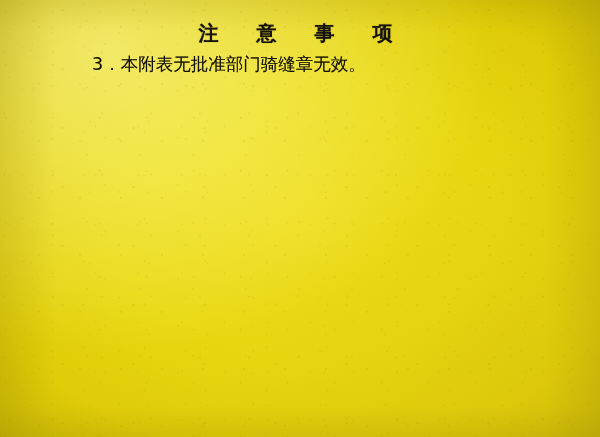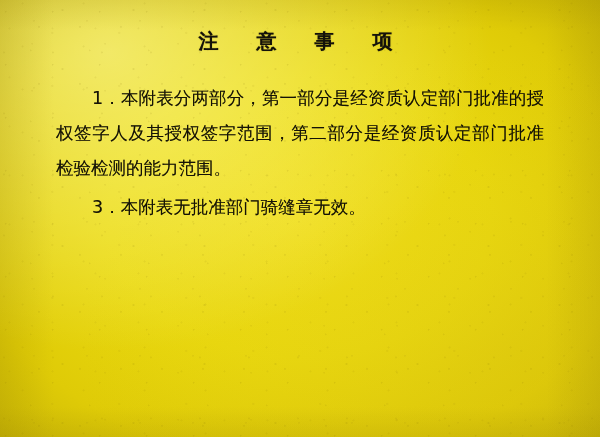--- a/index.html
+++ b/index.html
@@ -50,21 +50,21 @@
     background:
       linear-gradient(to right, rgba(150,130,0,0.20) 0%, rgba(0,0,0,0) 9%, rgba(0,0,0,0) 91%, rgba(160,140,5,0.22) 100%),
       linear-gradient(to bottom, rgba(150,130,0,0.14) 0%, rgba(0,0,0,0) 7%, rgba(0,0,0,0) 93%, rgba(160,140,5,0.20) 100%);
   }
   #content {
     position: relative;
     z-index: 3;
     padding: 0 56px;
   }
   .doc-title {
-    margin: 28px 0 0 0;
+    margin: 20px 0 0 0;
     text-align: center;
     font-family: "DejaVu Sans", "Liberation Sans", sans-serif;
     font-weight: bold;
     font-size: 20px;
     letter-spacing: 9px;
     color: #14120a;
     text-shadow: 0 0 1px rgba(40,34,0,0.55);
   }
   .para {
     margin: 0;
@@ -83,19 +83,18 @@
 </head>
 <body>
 
 <div id="page">
   <div id="grain"></div>
   <div id="vignette"></div>
 
   <div id="content">
     <h1 class="doc-title">注　意　事　项</h1>
 
-    <p class="para" id="p1"><span class="indent"></span><span>1．本附表分两部分，第一部分是经资质认定部门批准的授权签字人及其授权签字范围，第二部分是经资质认定部门批准检验检测的能力范围。</span></p>
 
 
     <p class="para" id="p3"><span class="indent"></span><span>3．本附表无批准部门骑缝章无效。</span></p>
 
   </div>
 </div>
 
 </body></html>

